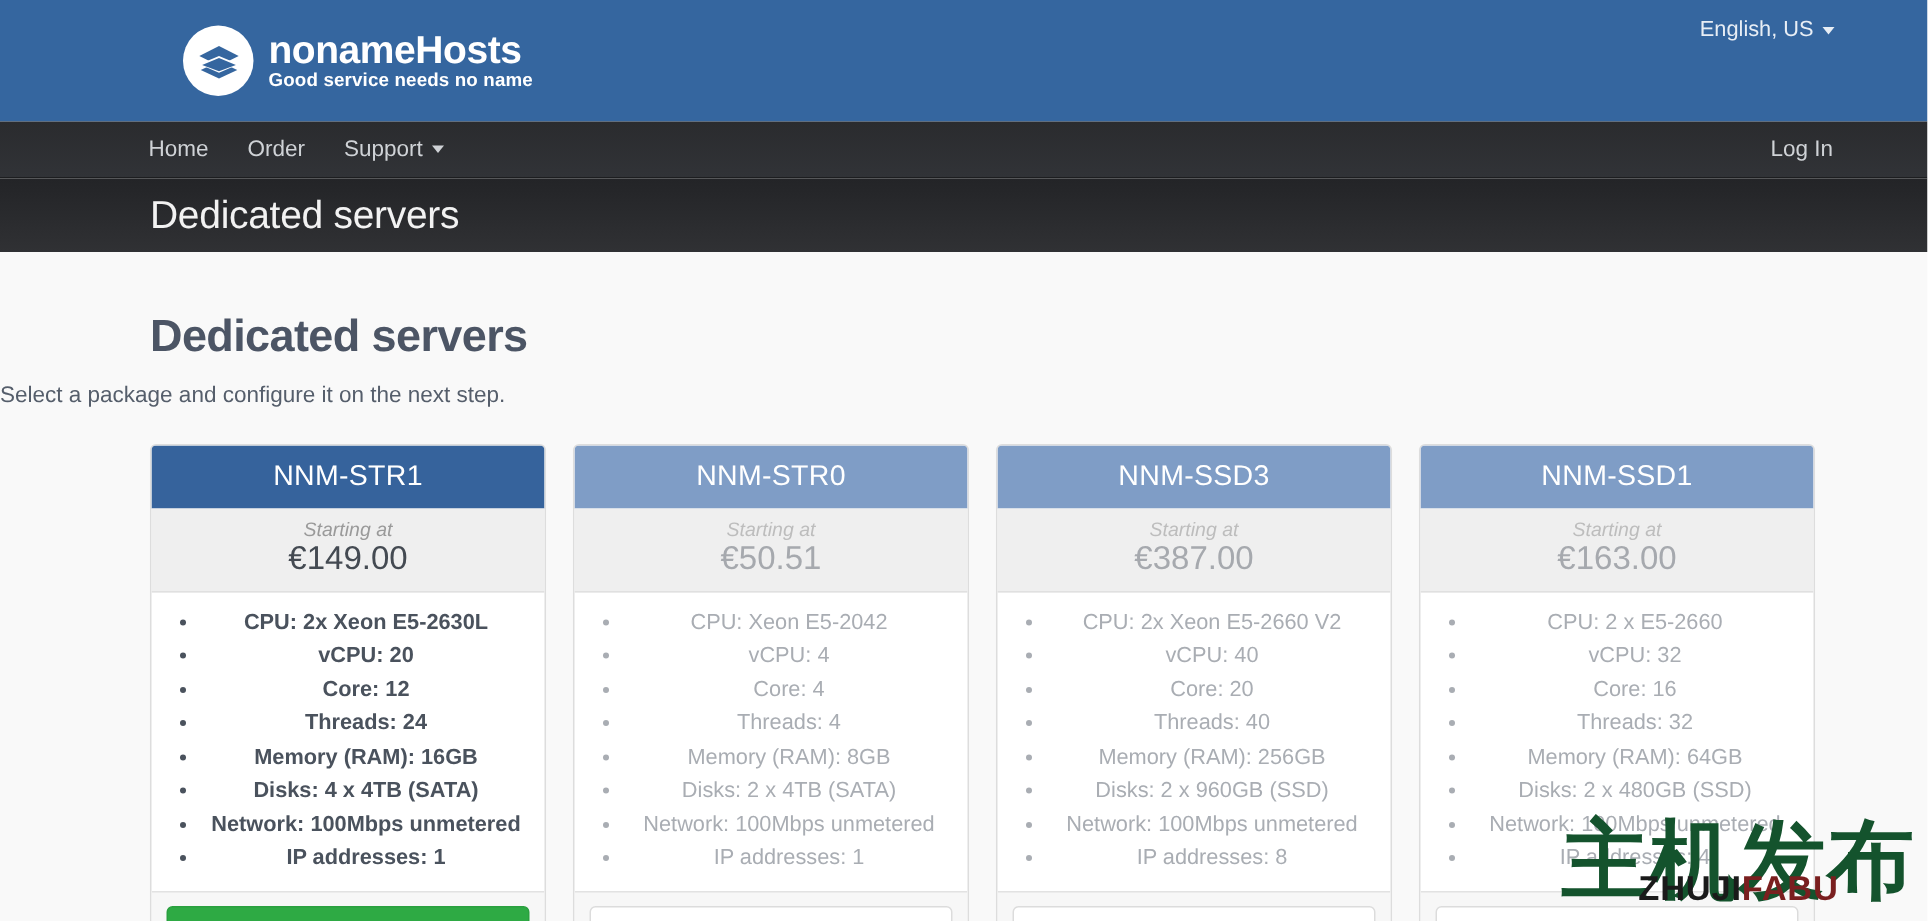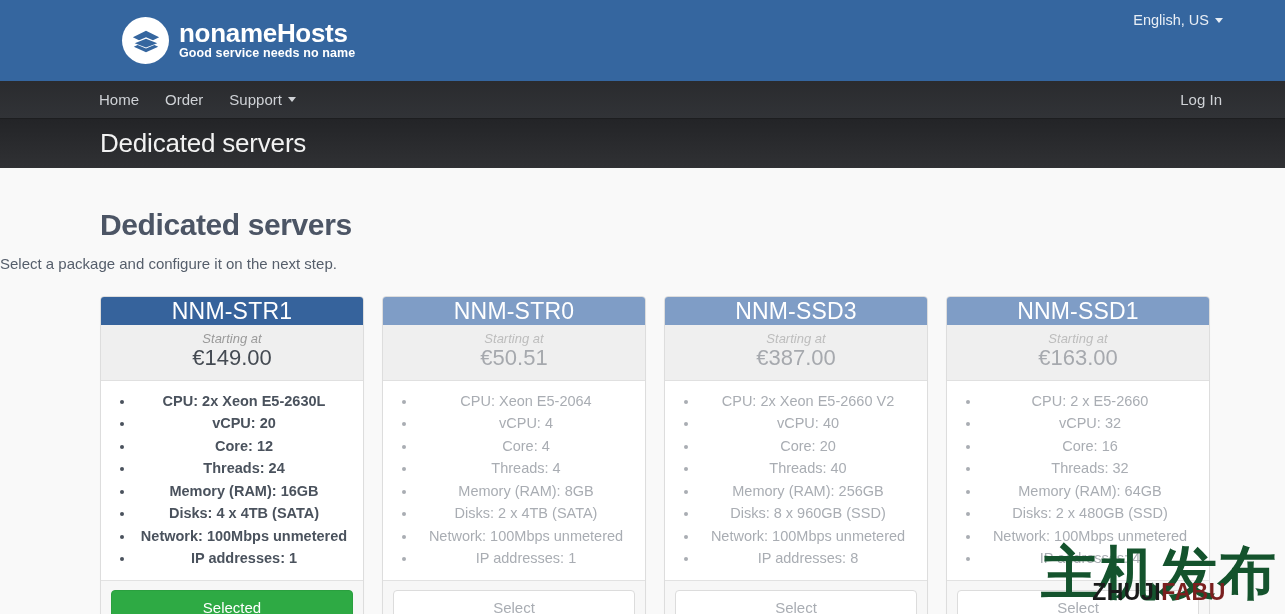--- a/index.html
+++ b/index.html
@@ -142,24 +142,24 @@
     width: 264px;
     background: #ffffff;
     border: 1px solid #dddddd;
     border-radius: 4px;
     overflow: hidden;
     box-shadow: 0 1px 1px rgba(0,0,0,0.04);
     display: flex;
     flex-direction: column;
   }
   .card-head {
-    height: 28px;
+    height: 42px;
     display: flex; align-items: center; justify-content: center;
     color: #ffffff;
-    font-size: 23px;
+    font-size: 19px;
     letter-spacing: 0.2px;
   }
   .card.selected .card-head { background: #36639c; }
   .card.muted .card-head { background: #7f9dc6; }
 
   .card-price {
     background: #efefef;
     border-bottom: 1px solid #e0e0e0;
     padding: 7px 0 9px 0;
     text-align: center;
@@ -324,21 +324,21 @@
       </div>
     </div>
 
     <div class="card muted">
       <div class="card-head">NNM-STR0</div>
       <div class="card-price">
         <span class="starting">Starting at</span>
         <span class="price">€50.51</span>
       </div>
       <ul class="specs">
-        <li>CPU: Xeon E5-2064</li>
+        <li>CPU: Xeon E5-2042</li>
         <li>vCPU: 4</li>
         <li>Core: 4</li>
         <li>Threads: 4</li>
         <li>Memory (RAM): 8GB</li>
         <li>Disks: 2 x 4TB (SATA)</li>
         <li>Network: 100Mbps unmetered</li>
         <li>IP addresses: 1</li>
       </ul>
       <div class="card-foot">
         <div class="btn btn-select">Select</div>
@@ -350,21 +350,21 @@
       <div class="card-price">
         <span class="starting">Starting at</span>
         <span class="price">€387.00</span>
       </div>
       <ul class="specs">
         <li>CPU: 2x Xeon E5-2660 V2</li>
         <li>vCPU: 40</li>
         <li>Core: 20</li>
         <li>Threads: 40</li>
         <li>Memory (RAM): 256GB</li>
-        <li>Disks: 8 x 960GB (SSD)</li>
+        <li>Disks: 2 x 960GB (SSD)</li>
         <li>Network: 100Mbps unmetered</li>
         <li>IP addresses: 8</li>
       </ul>
       <div class="card-foot">
         <div class="btn btn-select">Select</div>
       </div>
     </div>
 
     <div class="card muted">
       <div class="card-head">NNM-SSD1</div>

